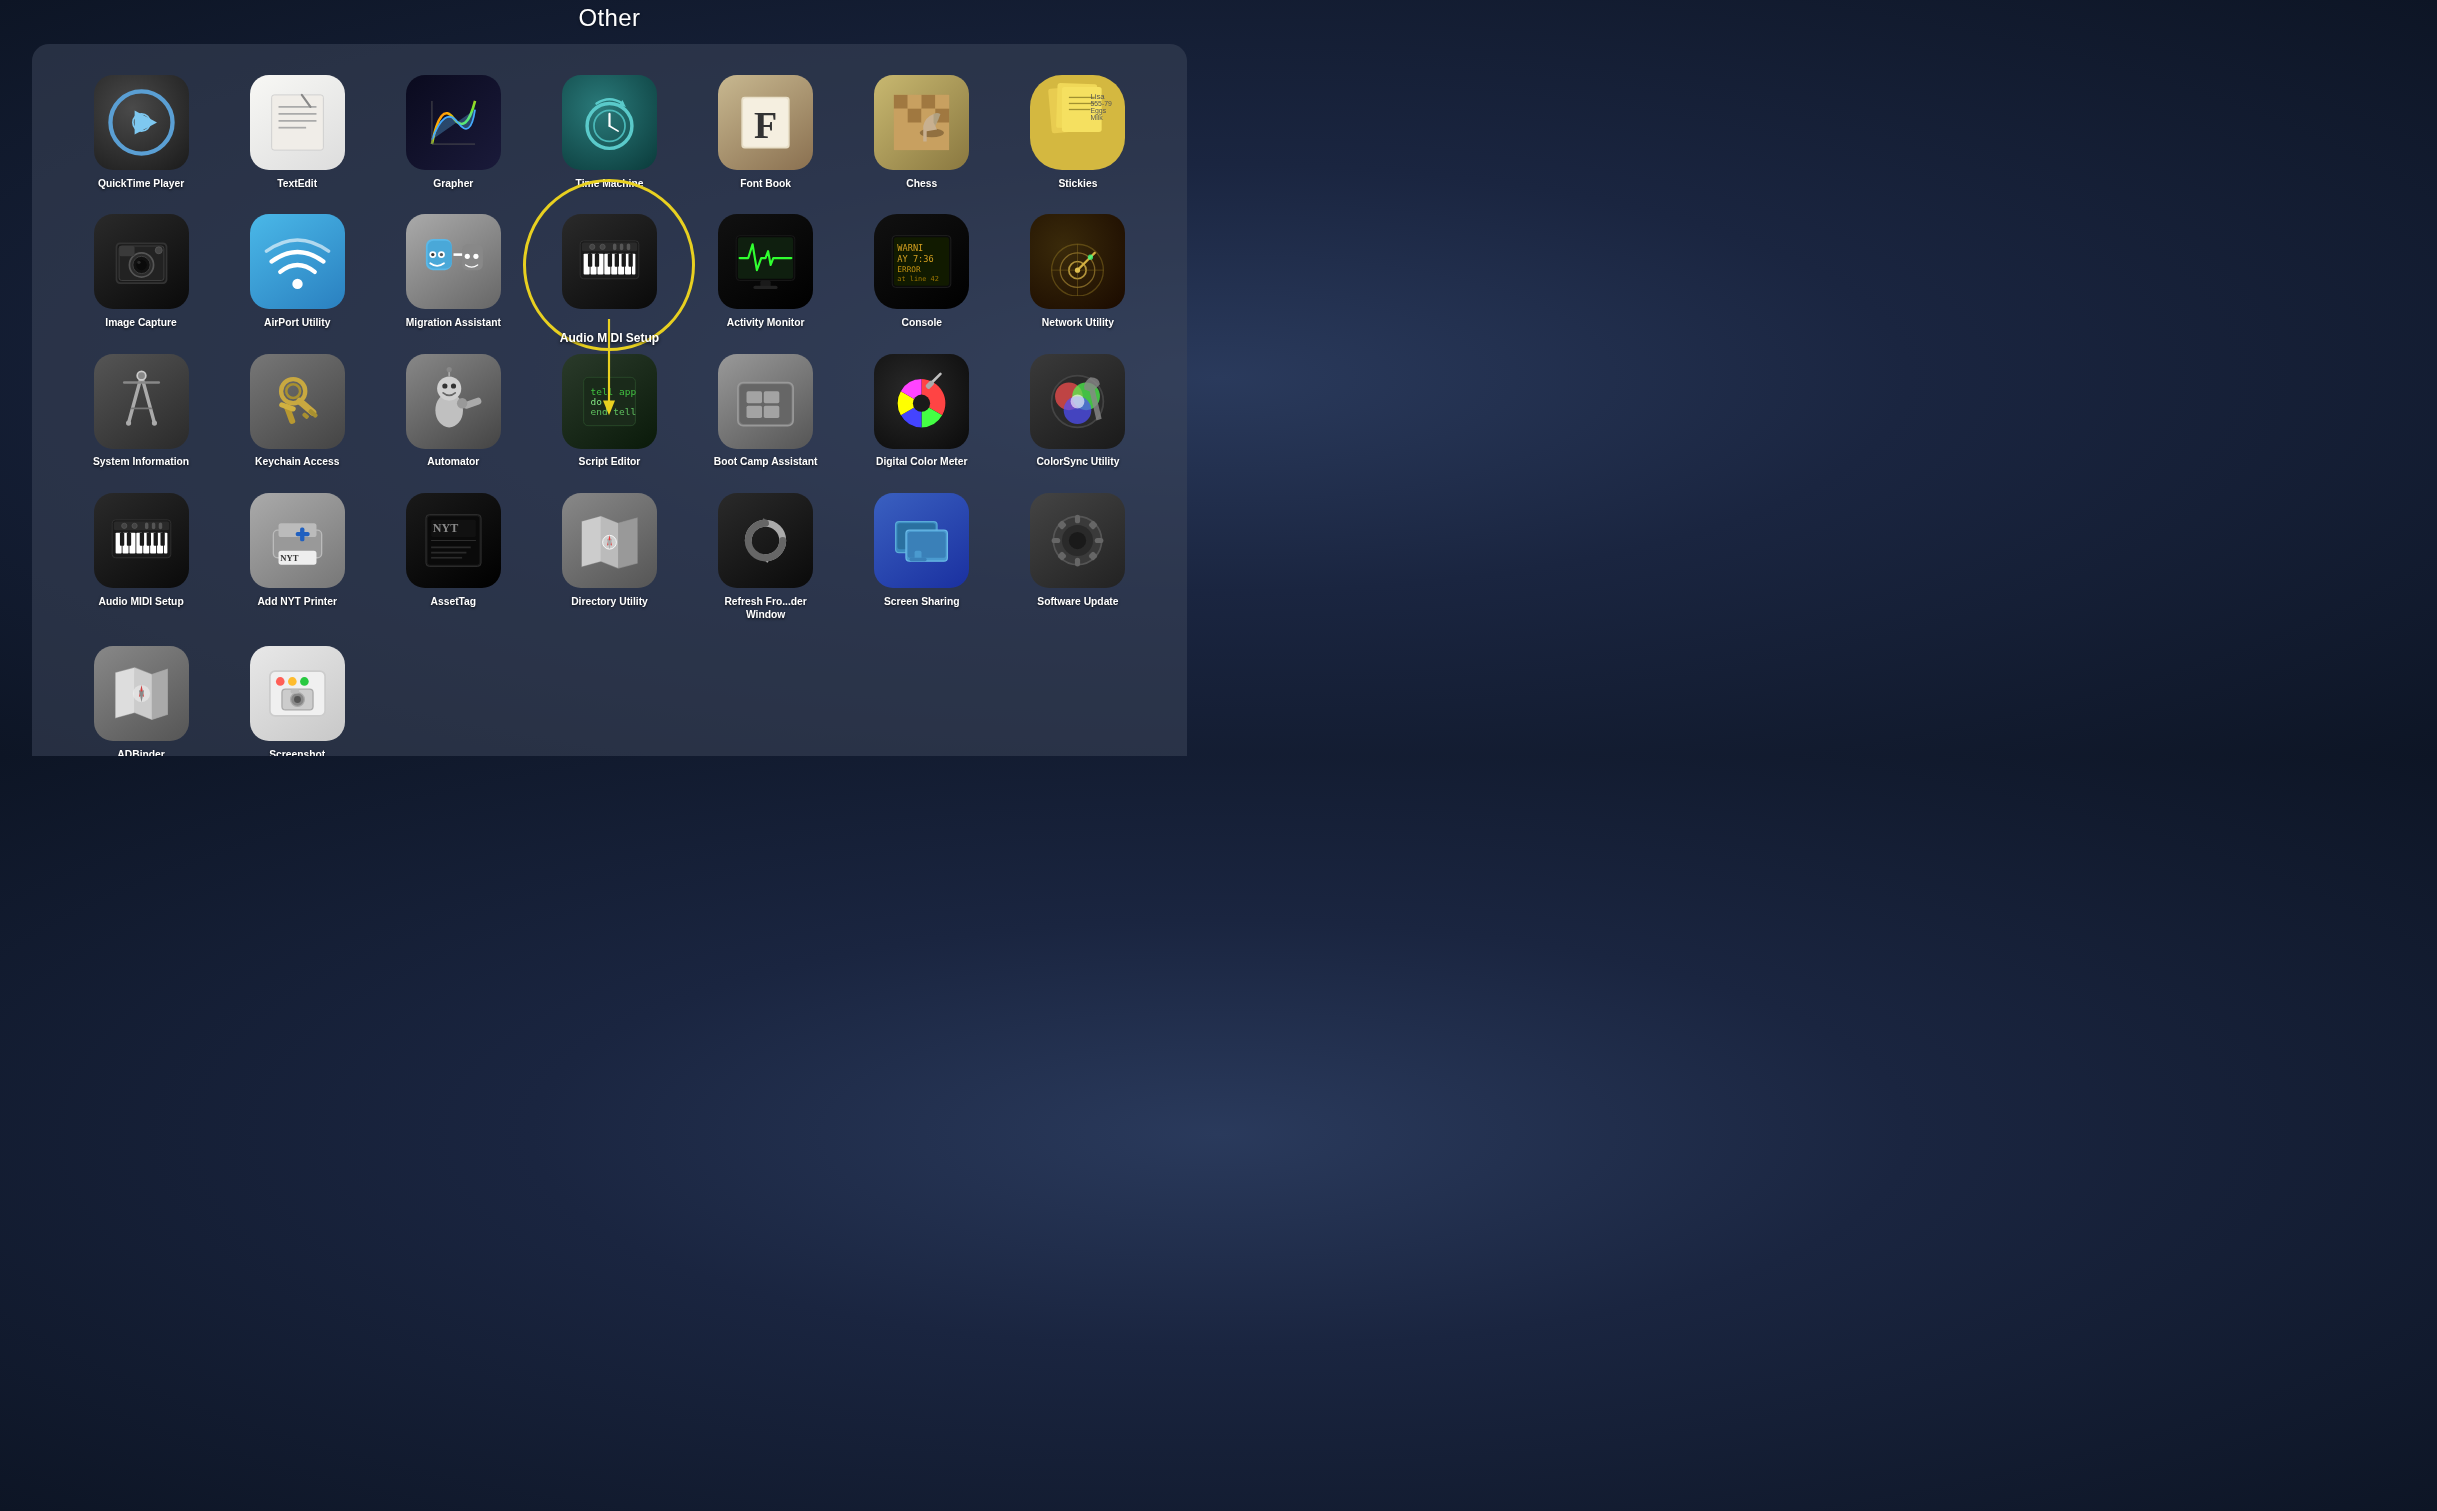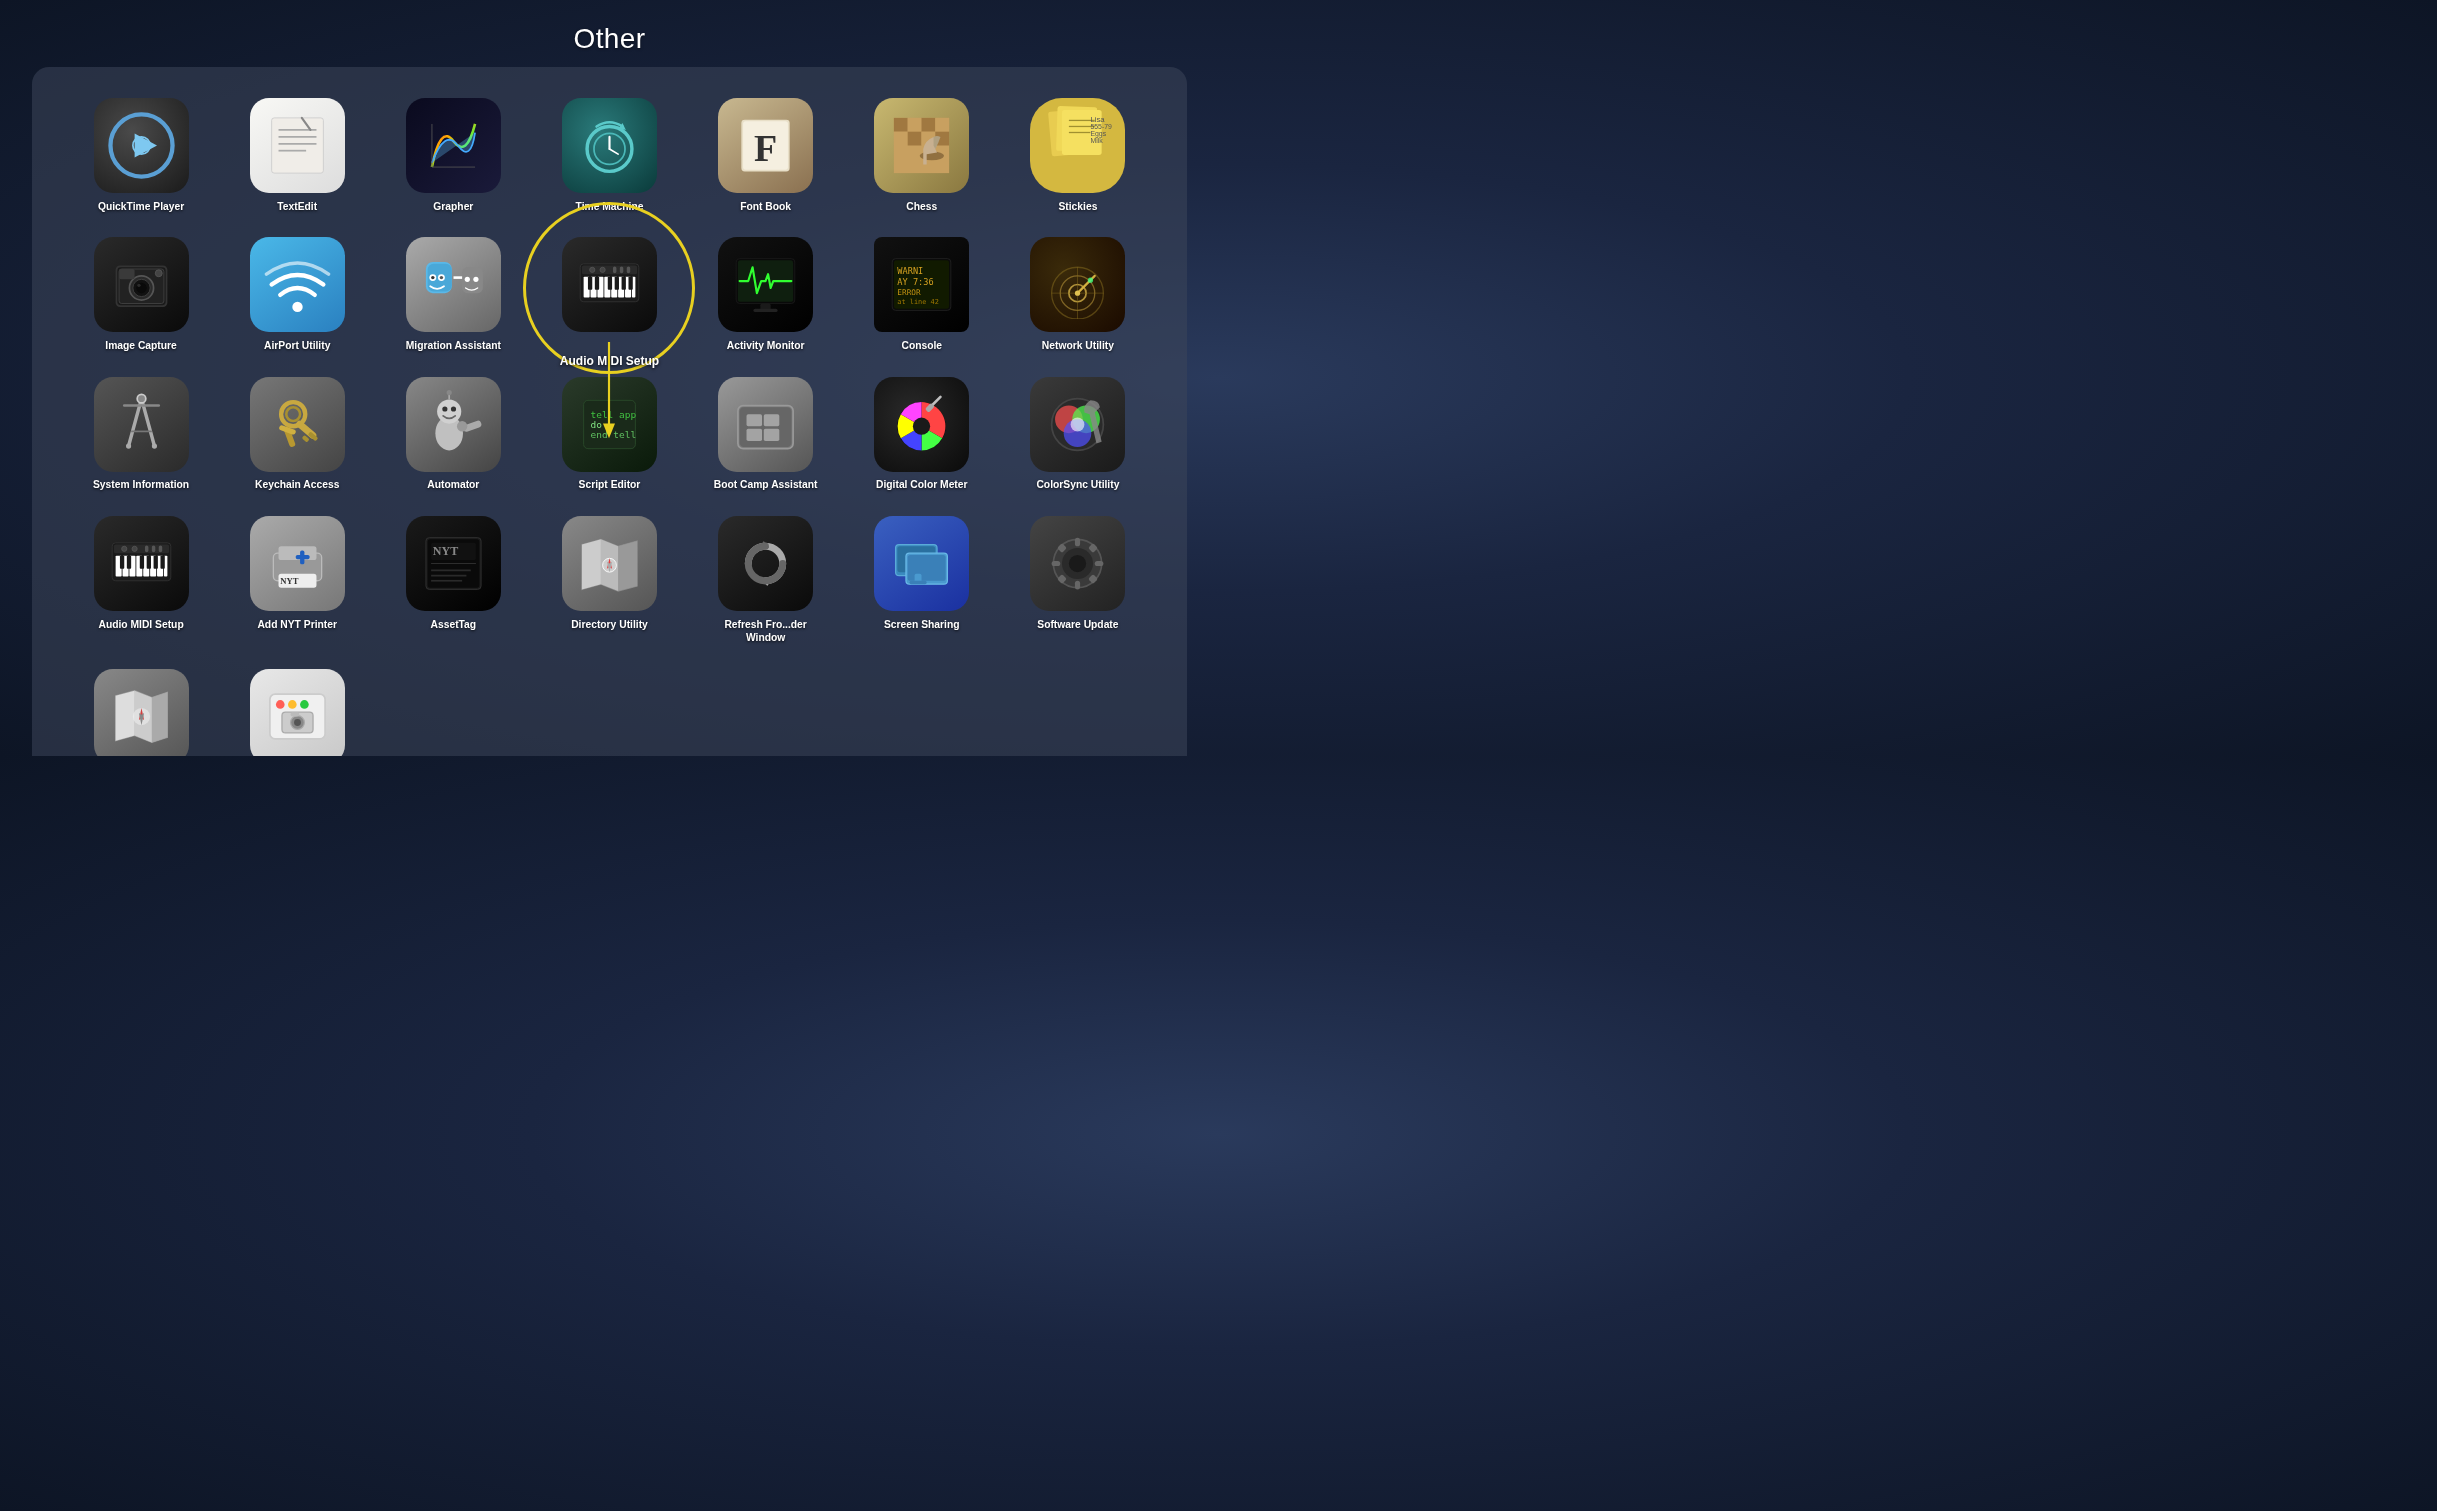--- a/index.html
+++ b/index.html
@@ -12,24 +12,24 @@
       flex-direction: column;
       align-items: center;
       justify-content: flex-start;
       font-family: -apple-system, BlinkMacSystemFont, "Helvetica Neue", sans-serif;
       overflow: hidden;
       position: relative;
     }
 
     .page-title {
       color: #ffffff;
-      font-size: 28px;
+      font-size: 24px;
       font-weight: 300;
       letter-spacing: 0.4px;
-      margin-top: 23px;
+      margin-top: 4px;
       margin-bottom: 12px;
       text-shadow: 0 0.9px 2.6px rgba(0,0,0,0.5);
     }
 
     .launchpad-container {
       background: rgba(60, 70, 90, 0.55);
       border-radius: 17px;
       padding: 24px 31px 19px 31px;
       width: 1155px;
       position: relative;
@@ -338,21 +338,21 @@
           <polyline points="10,36 20,36 25,20 30,50 35,36 40,36 43,28 46,44 49,36 70,36" fill="none" stroke="#30ff30" stroke-width="2.5" stroke-linecap="round" stroke-linejoin="round"></polyline>
 
           <rect x="34" y="62" width="12" height="8" rx="2" fill="#1a1a1a"></rect>
           <rect x="26" y="68" width="28" height="4" rx="2" fill="#222"></rect>
         </svg>
       </div>
       <span class="app-label">Activity Monitor</span>
     </div>
 
     <div class="app-item">
-      <div class="app-icon" style="background: linear-gradient(145deg,#111,#000); border-radius:8px; display:flex; align-items:center; justify-content:center;">
+      <div class="app-icon" style="background: linear-gradient(145deg,#111,#000); border-radius:23px; display:flex; align-items:center; justify-content:center;">
         <svg viewBox="0 0 80 80" style="font-size:60px">
           <rect x="6" y="10" width="68" height="60" rx="4" fill="#0a0a0a" stroke="#222" stroke-width="1"></rect>
           <rect x="8" y="12" width="64" height="56" rx="3" fill="#111a00"></rect>
           <text x="12" y="28" font-size="10" fill="#d4a020" font-family="monospace">WARNI</text>
           <text x="12" y="40" font-size="10" fill="#d4a020" font-family="monospace">AY 7:36</text>
           <text x="12" y="52" font-size="9" fill="#c09010" font-family="monospace">ERROR</text>
           <text x="12" y="63" font-size="8" fill="#a07800" font-family="monospace">at line 42</text>
         </svg>
       </div>
       <span class="app-label">Console</span>

